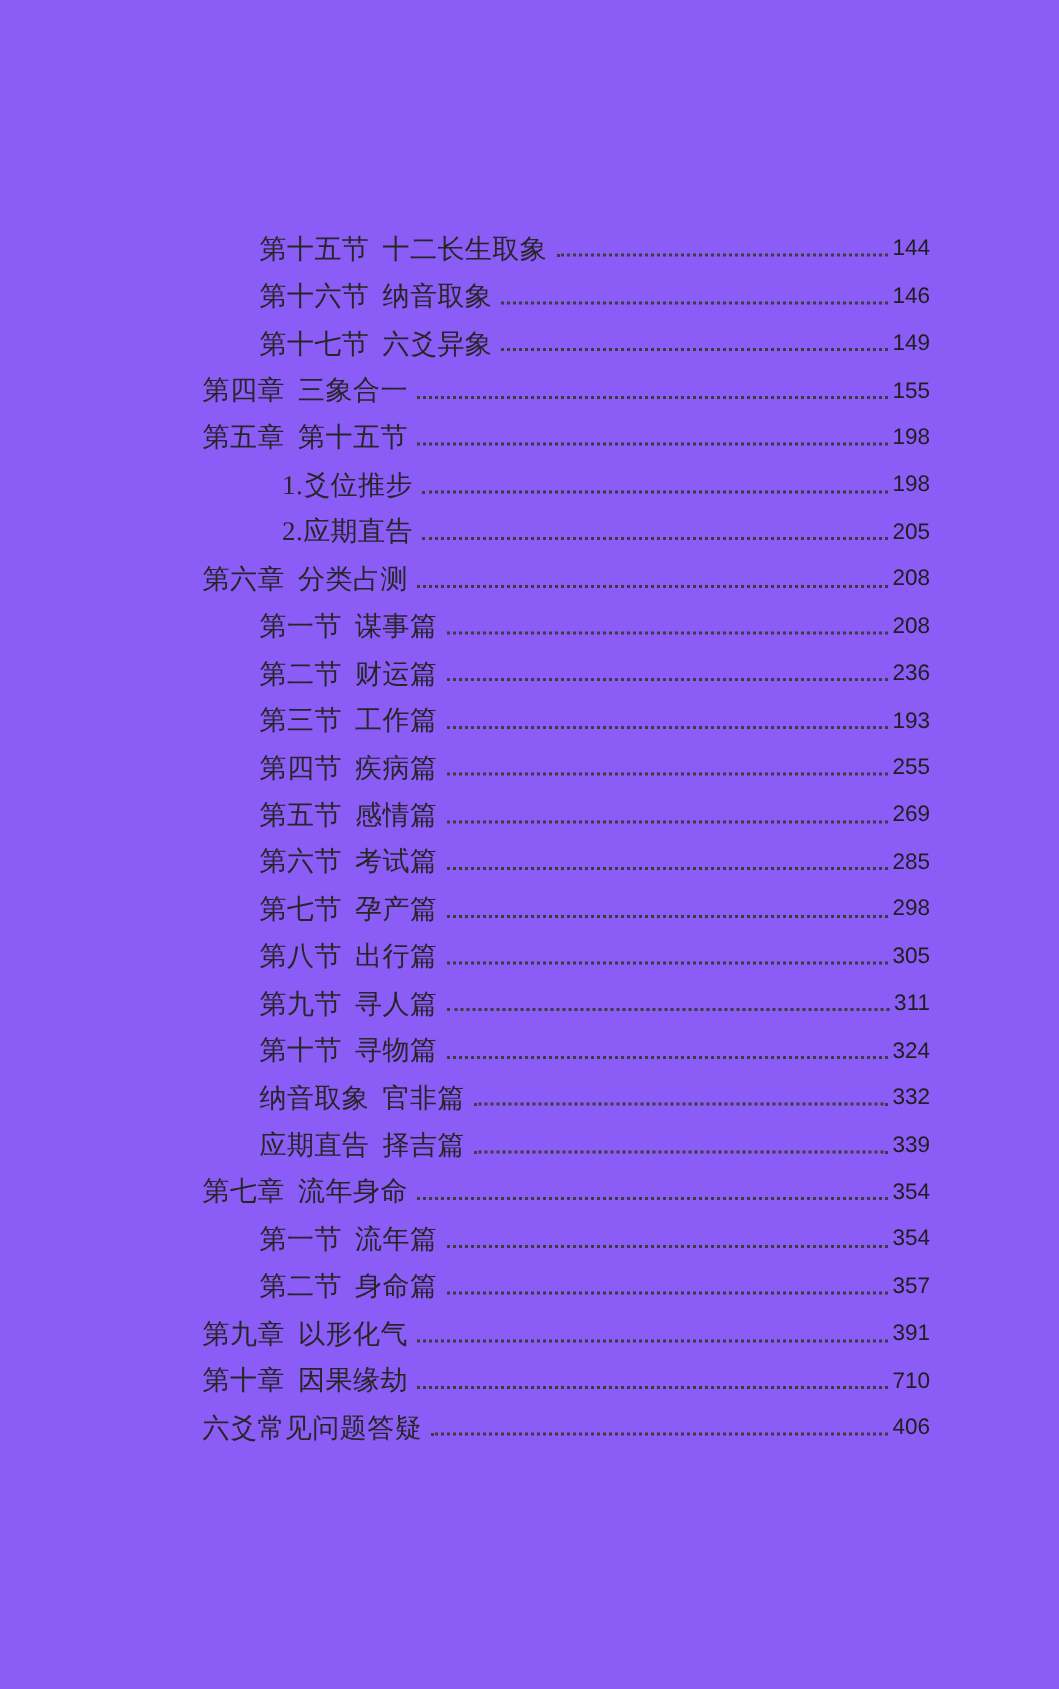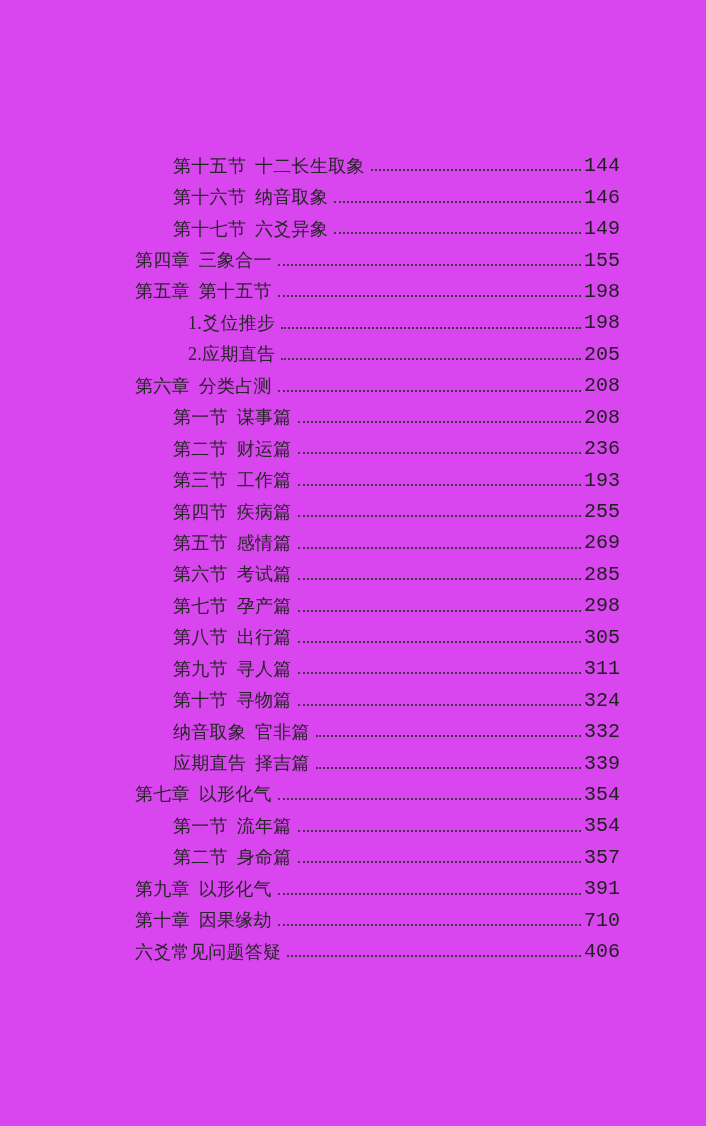--- a/index.html
+++ b/index.html
@@ -7,21 +7,21 @@
     padding: 0;
     background: #ffffff;
     width: 706px;
     height: 1126px;
     overflow: hidden;
   }
   .page {
     position: relative;
     width: 706px;
     height: 1126px;
-    background: #d946ef;
+    background: #8b5cf6;
     box-sizing: border-box;
     padding: 150px 86px 0 135px;
     font-family: "Liberation Serif", "DejaVu Serif", serif;
     color: #262626;
   }
   .toc {
     width: 100%;
   }
   .row {
     display: flex;
@@ -38,22 +38,22 @@
   .row.level-section .title { padding-left: 38px; }
   .row.level-numbered .title { padding-left: 53px; }
   .leader {
     flex: 1;
     border-bottom: 2px dotted #3c3c3c;
     align-self: flex-end;
     margin: 0 3px 10px 6px;
     min-width: 10px;
   }
   .num {
-    font-family: Liberation Mono, monospace;
-    font-size: 20px;
+    font-family: Liberation Sans, sans-serif;
+    font-size: 15px;
     color: #1f1f1f;
   }
 </style>
 </head>
 <body>
 
 <div class="page">
   <div class="toc" id="toc">
   <div class="row level-section">
     <span class="title">第十五节 十二长生取象</span>
@@ -169,21 +169,21 @@
     <span class="num">332</span>
   </div>
 
   <div class="row level-section">
     <span class="title">应期直告 择吉篇</span>
     <span class="leader"></span>
     <span class="num">339</span>
   </div>
 
   <div class="row level-chapter">
-    <span class="title">第七章 以形化气</span>
+    <span class="title">第七章 流年身命</span>
     <span class="leader"></span>
     <span class="num">354</span>
   </div>
 
   <div class="row level-section">
     <span class="title">第一节 流年篇</span>
     <span class="leader"></span>
     <span class="num">354</span>
   </div>
 

